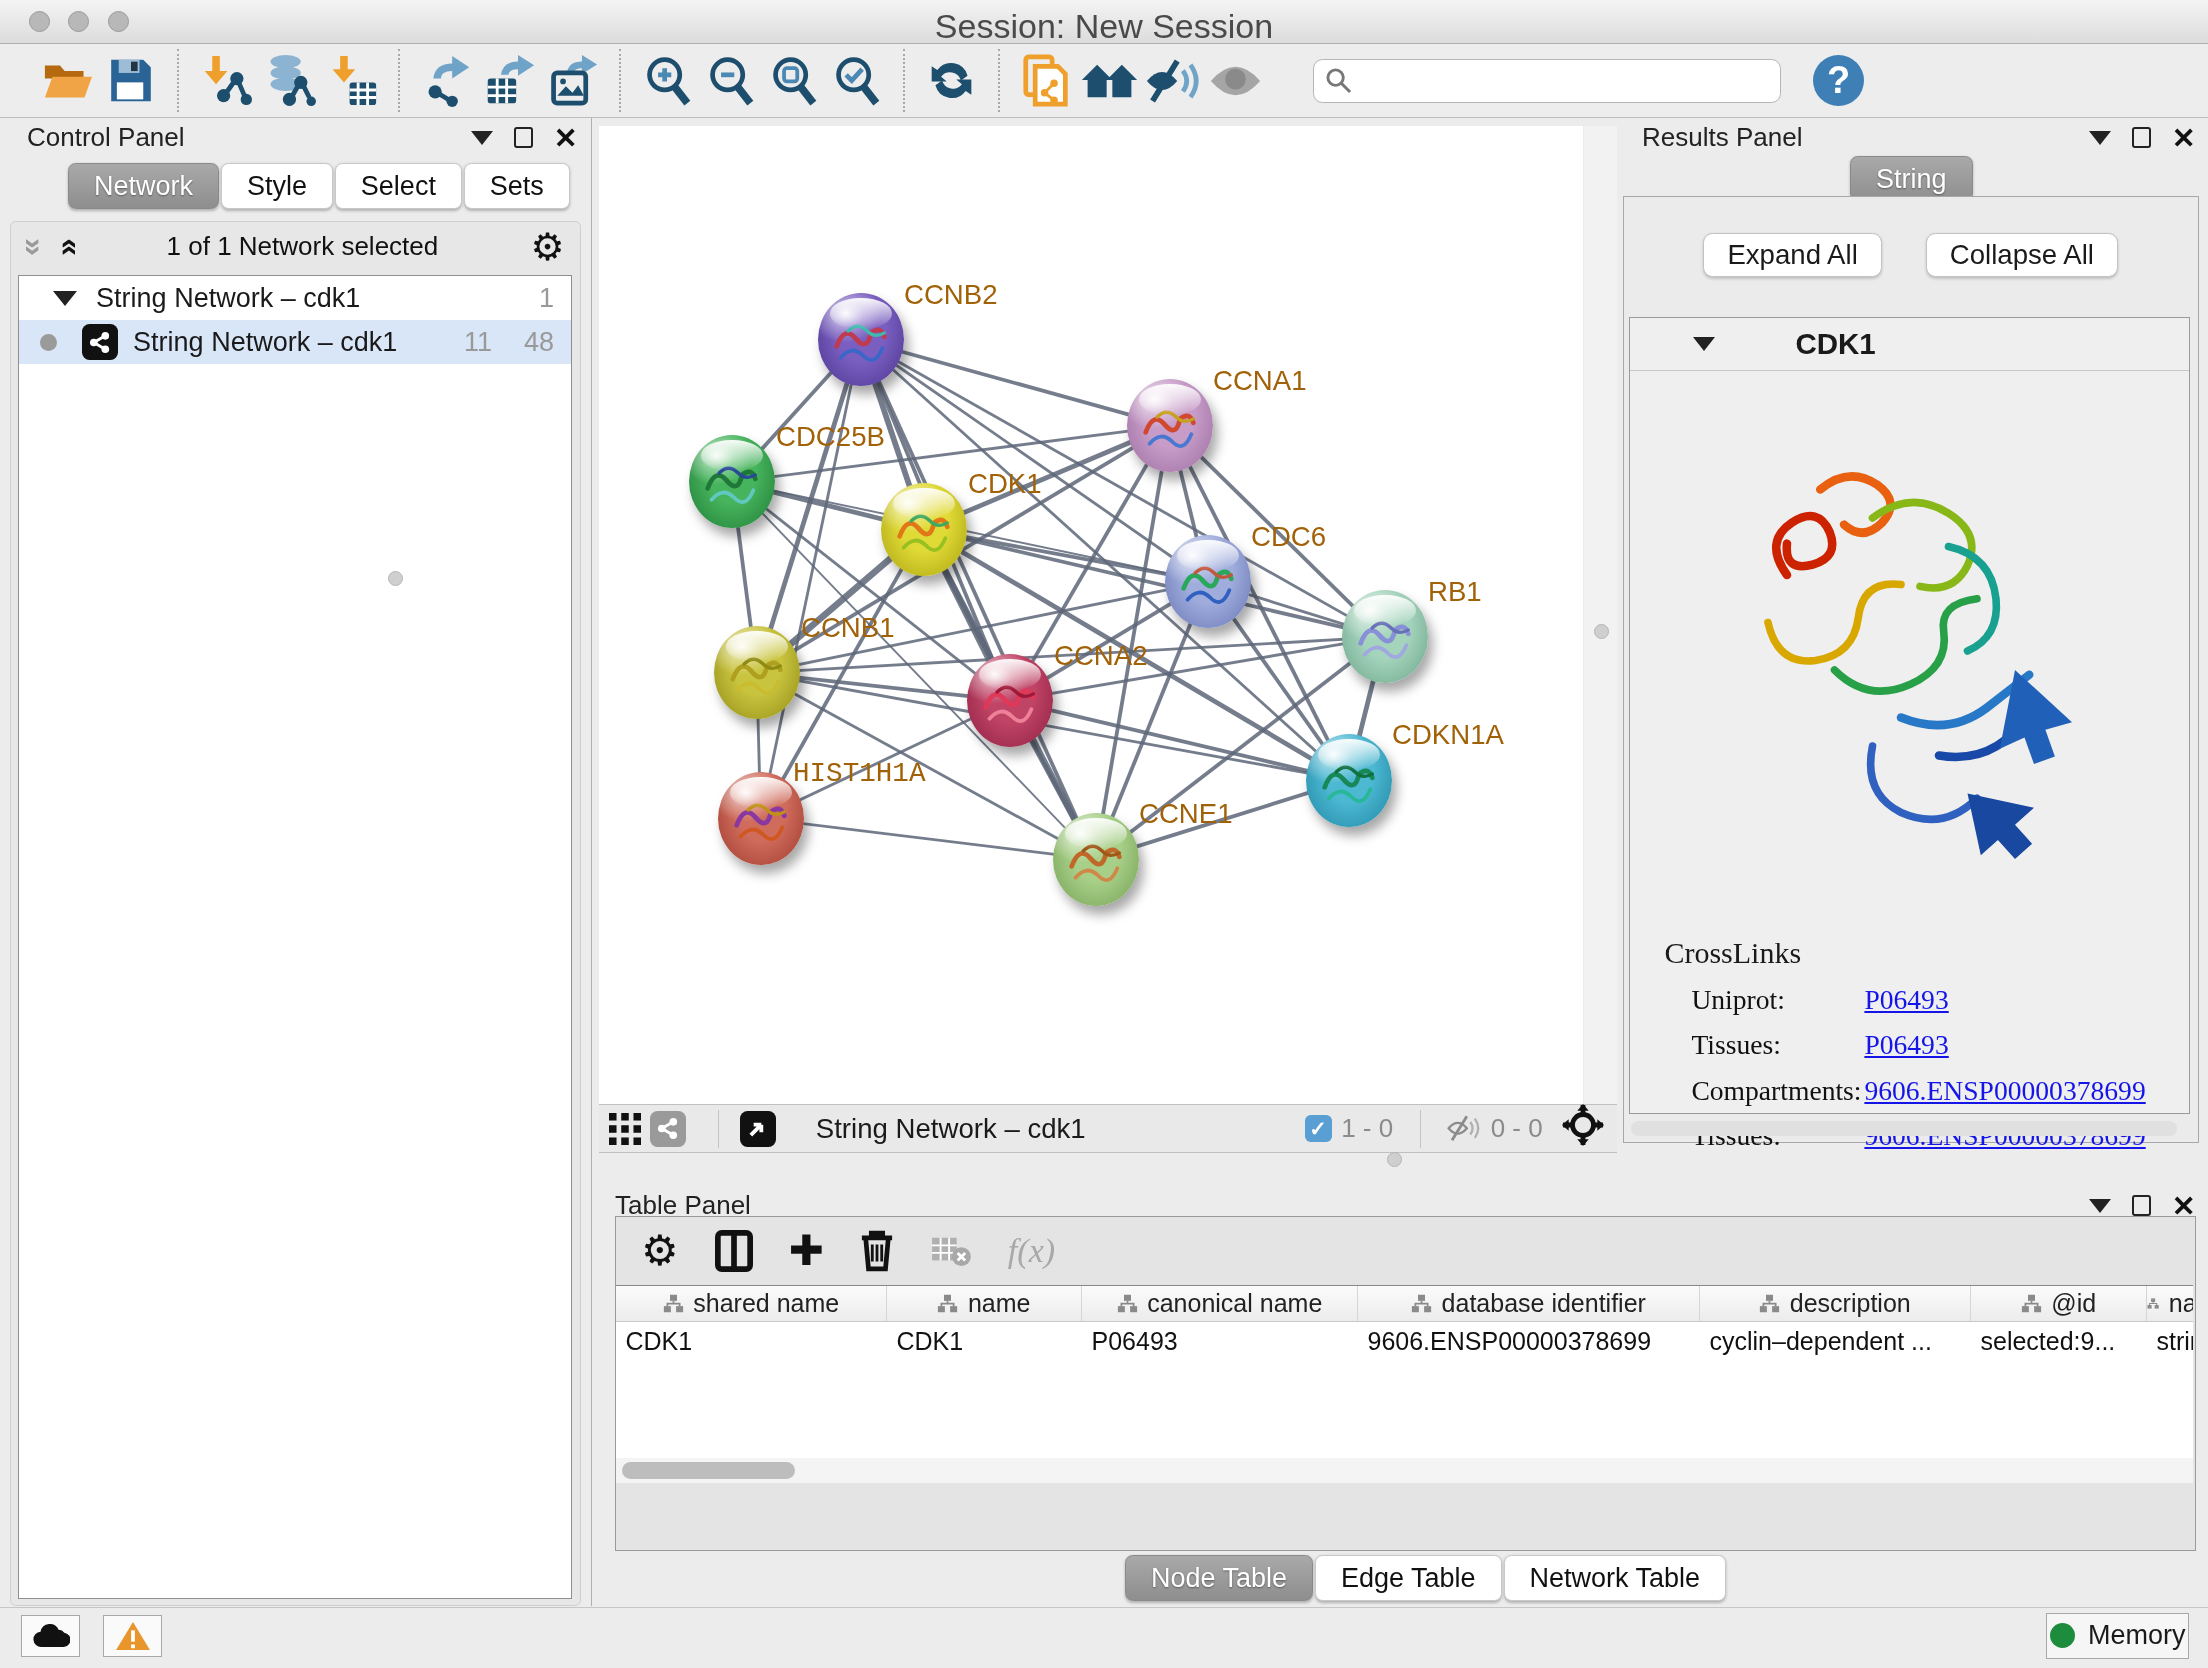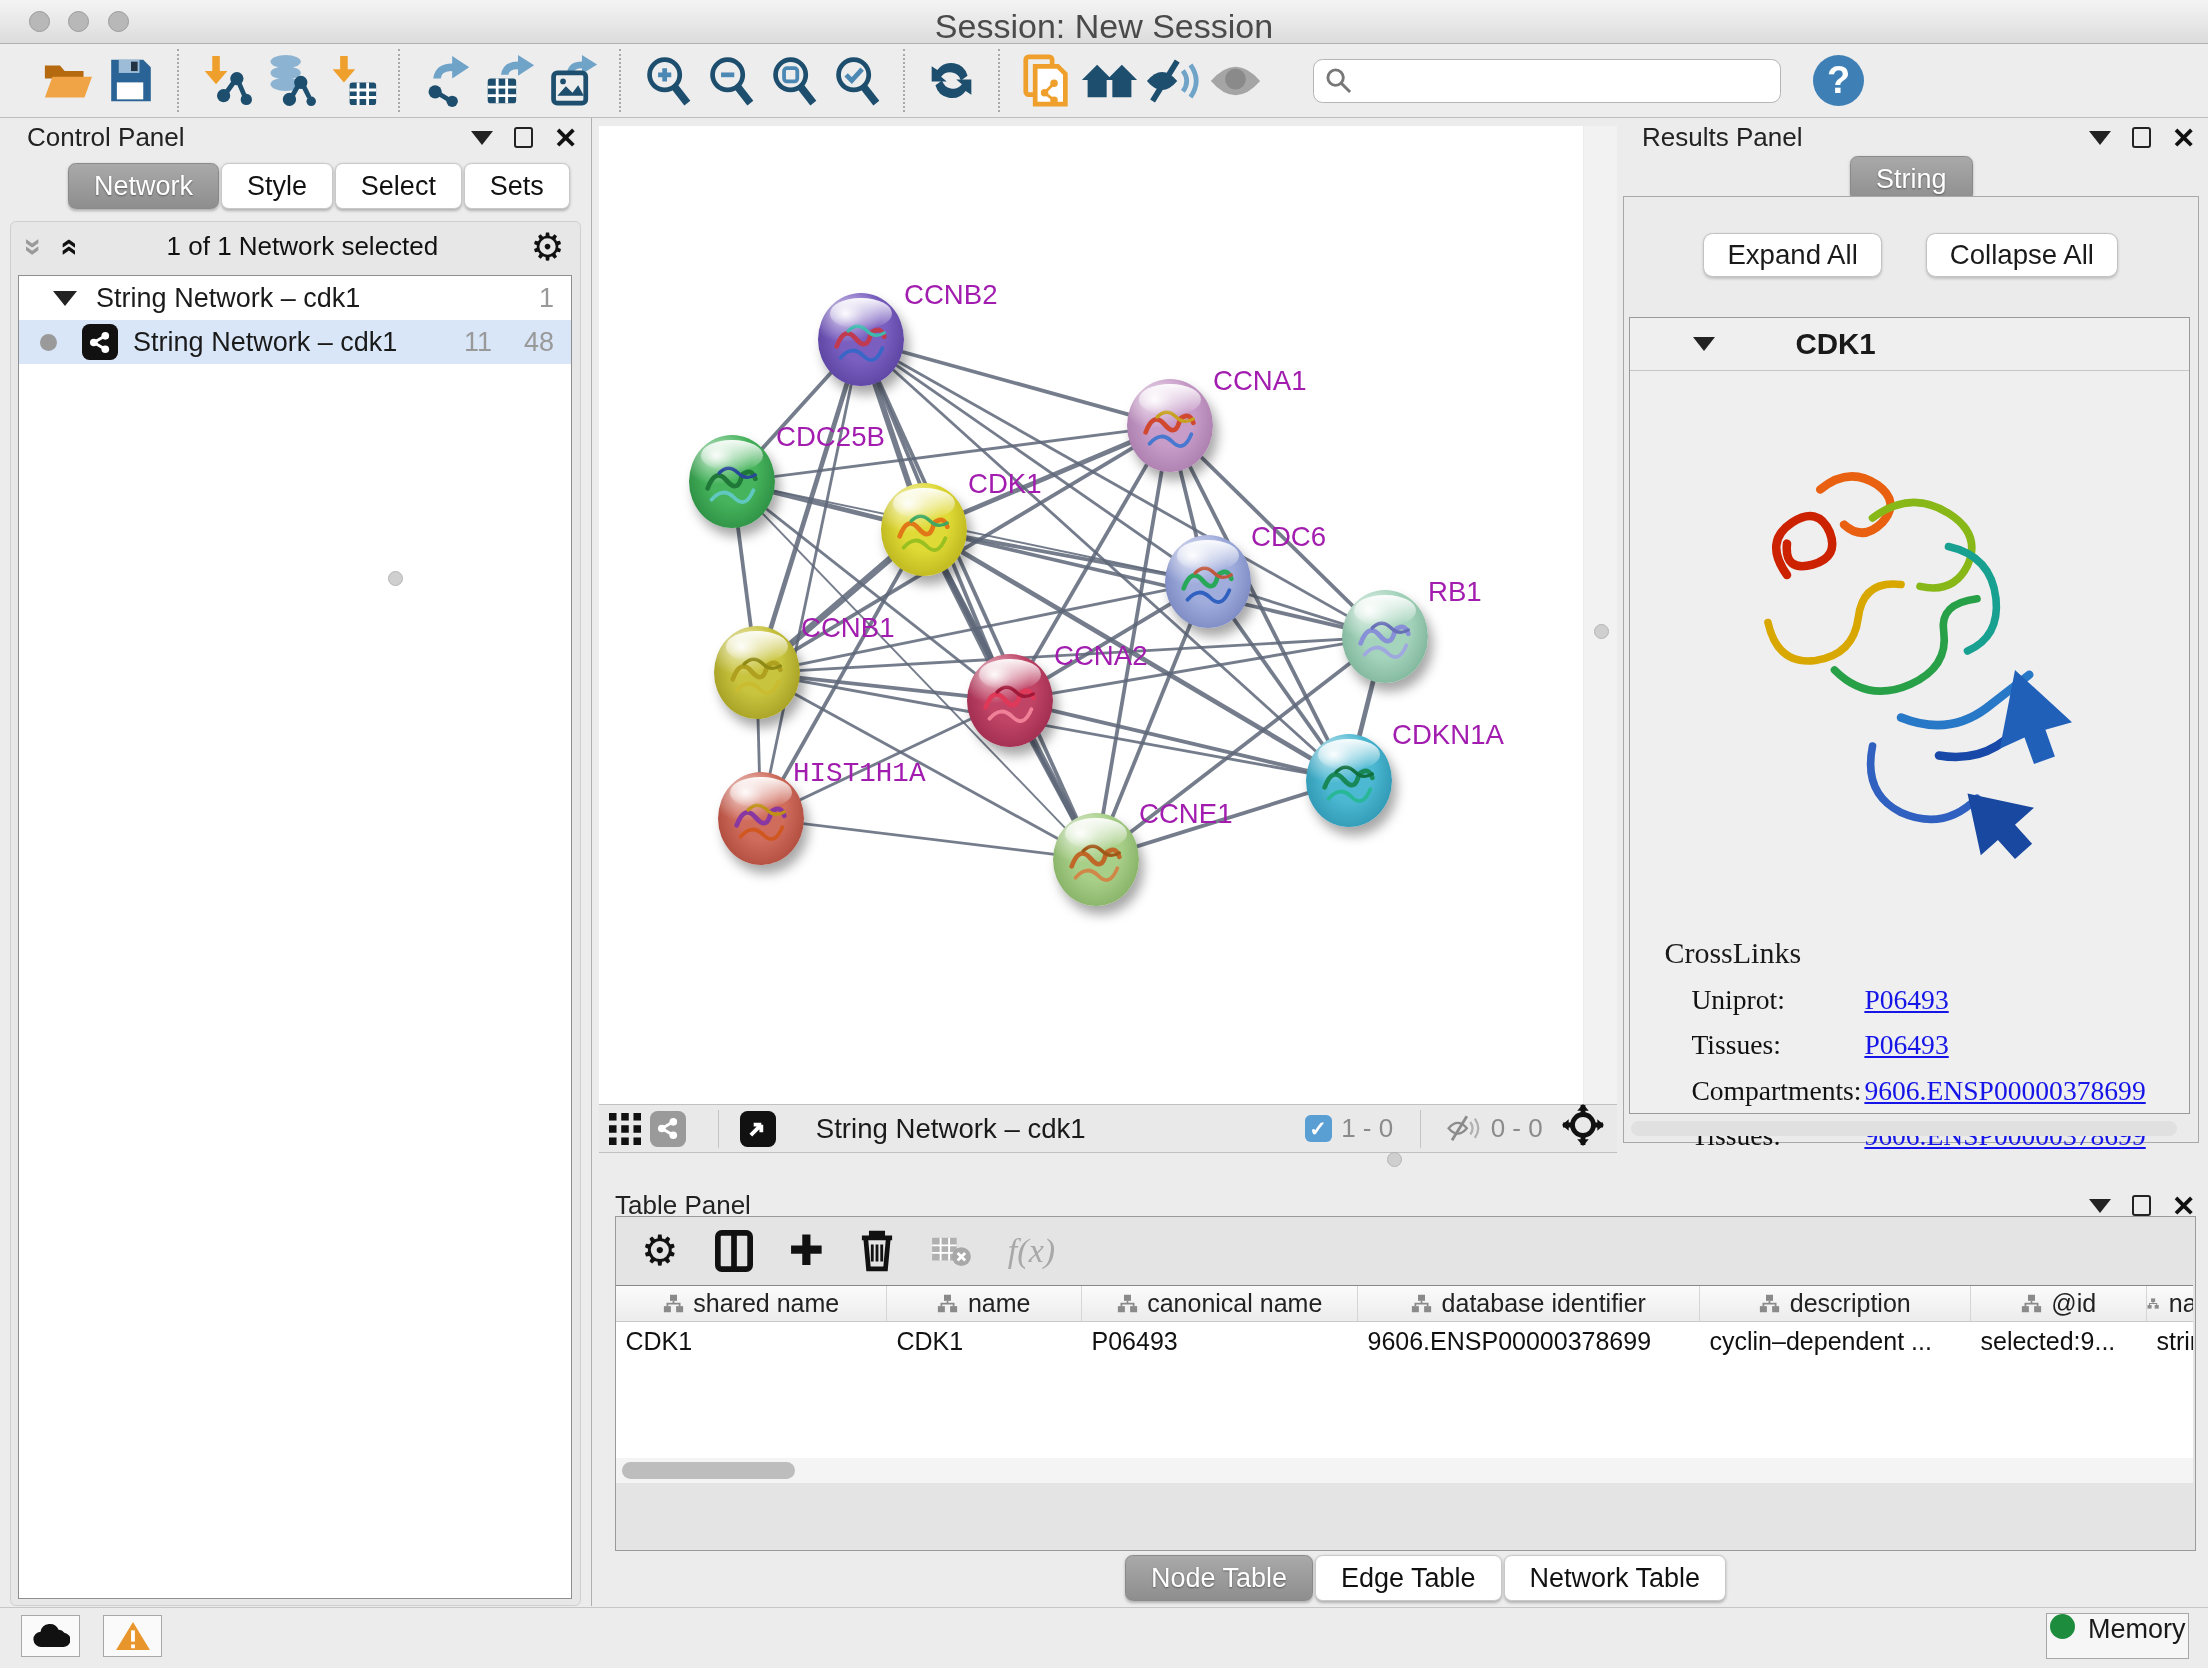--- a/index.html
+++ b/index.html
@@ -67,21 +67,21 @@
   
   .canvas { position:absolute; left:599px; top:126px; width:984px; height:978px; background:#fff; }
   .vsplit { position:absolute; left:1584px; top:126px; width:33px; height:978px; background:#f2f2f2; }
   .handle-dot { position:absolute; width:15px; height:15px; border-radius:50%;
     background:#cfcfcf; border:1px solid #b5b5b5; }
   .pnode { position:absolute; width:86px; height:93px; border-radius:50%;
     box-shadow:4.8px 8.6px 11.4px rgba(0,0,0,.35); }
   .pnode svg { position:absolute; left:11.4px; top:19px; }
   .pnode .gloss { position:absolute; left:14%; top:5%; width:72%; height:34%;
     border-radius:50%; background:linear-gradient(rgba(255,255,255,.95), rgba(255,255,255,0)); }
-  .nlabel { position:absolute; font-size:27.6px; color:#a21caf; white-space:nowrap; }
+  .nlabel { position:absolute; font-size:27.6px; color:#a16207; white-space:nowrap; }
 
   
   .viewbar { position:absolute; left:599px; top:1104px; width:1018px; height:49px;
     background:#e9e9e9; border-top:1px solid #c0c0c0; border-bottom:1px solid #c0c0c0;
     display:flex; align-items:center; font-size:27.6px; }
   .vb-sep { width:0; height:38px; border-left:1.9px solid #c4c4c4; margin:0 17px; }
   .vb-ind { color:#8b8b8b; font-size:26px; display:flex; align-items:center; gap:9.5px; }
   .checkbox-blue { width:27px; height:27px; border-radius:5.7px; background:#5a9fd4; color:#fff;
     font-size:21px; font-weight:bold; display:flex; align-items:center; justify-content:center; }
 
@@ -130,21 +130,21 @@
   .xl-label { width:173px; color:#111; }
   .xl-link { color:#1515e8; text-decoration:underline; }
   .res-scroll { position:absolute; left:7.6px; bottom:5.7px; width:546px; height:15px; background:#e0e0e0; border-radius:7.6px; }
 
   
   .statusbar { position:absolute; left:0; top:1607px; width:2208px; height:61px;
     background:#ececec; border-top:1px solid #c6c6c6; }
   .st-btn { position:absolute; top:6.7px; width:59px; height:42px; background:#fafafa;
     border:1.9px solid #a8a8a8; display:flex; align-items:center; justify-content:center; }
   .mem-btn { position:absolute; right:19px; top:4.8px; width:143px; height:46px; background:#f6f6f6;
-    border:1.9px solid #a8a8a8; display:flex; align-items:flex-start; justify-content:center; gap:13.3px; font-size:27px; }
+    border:1.9px solid #a8a8a8; display:flex; align-items:center; justify-content:center; gap:13.3px; font-size:27px; }
   .mem-dot { width:25px; height:25px; border-radius:50%; background:#1d8c3c; }
 </style>
 </head>
 <body>
 
 <div class="titlebar">
   <div class="tl-dot" style="left:28.5px"></div>
   <div class="tl-dot" style="left:68px"></div>
   <div class="tl-dot" style="left:108px"></div>
   <div class="win-title">Session: New Session</div>

